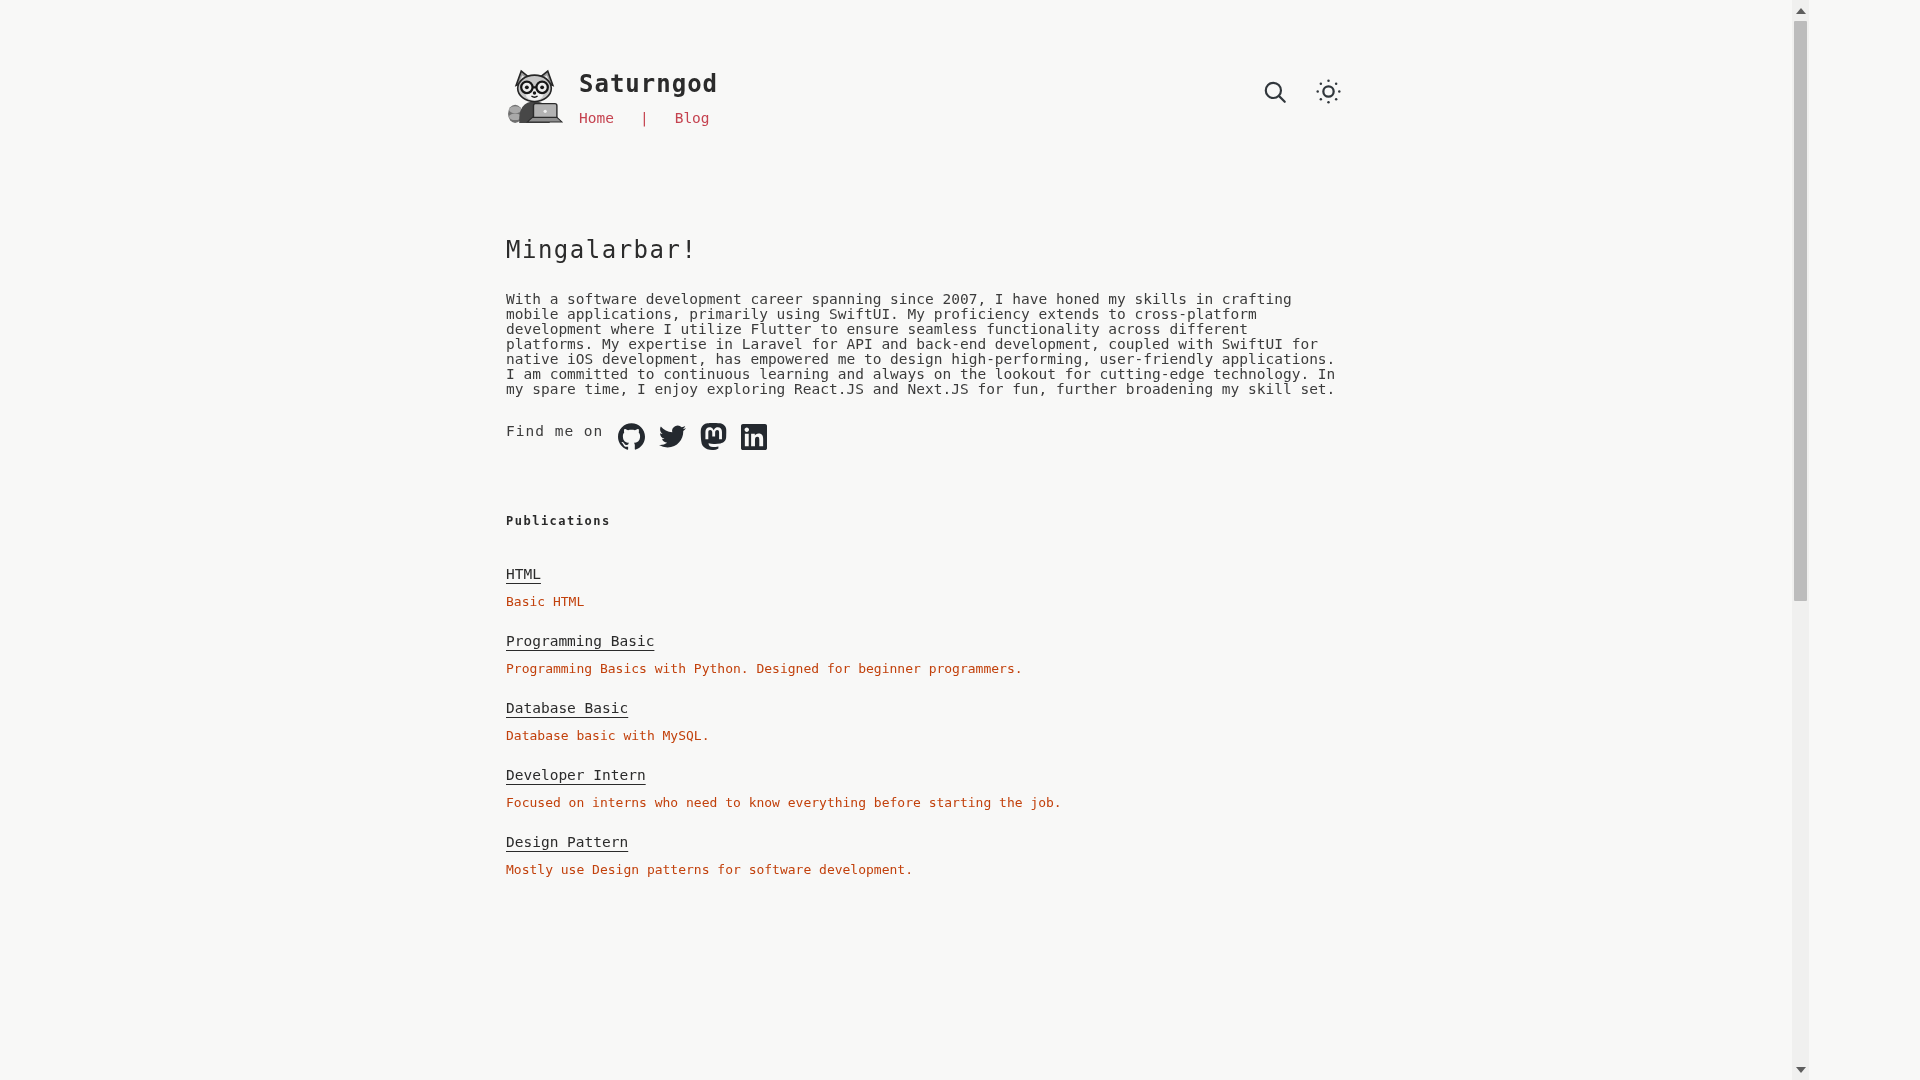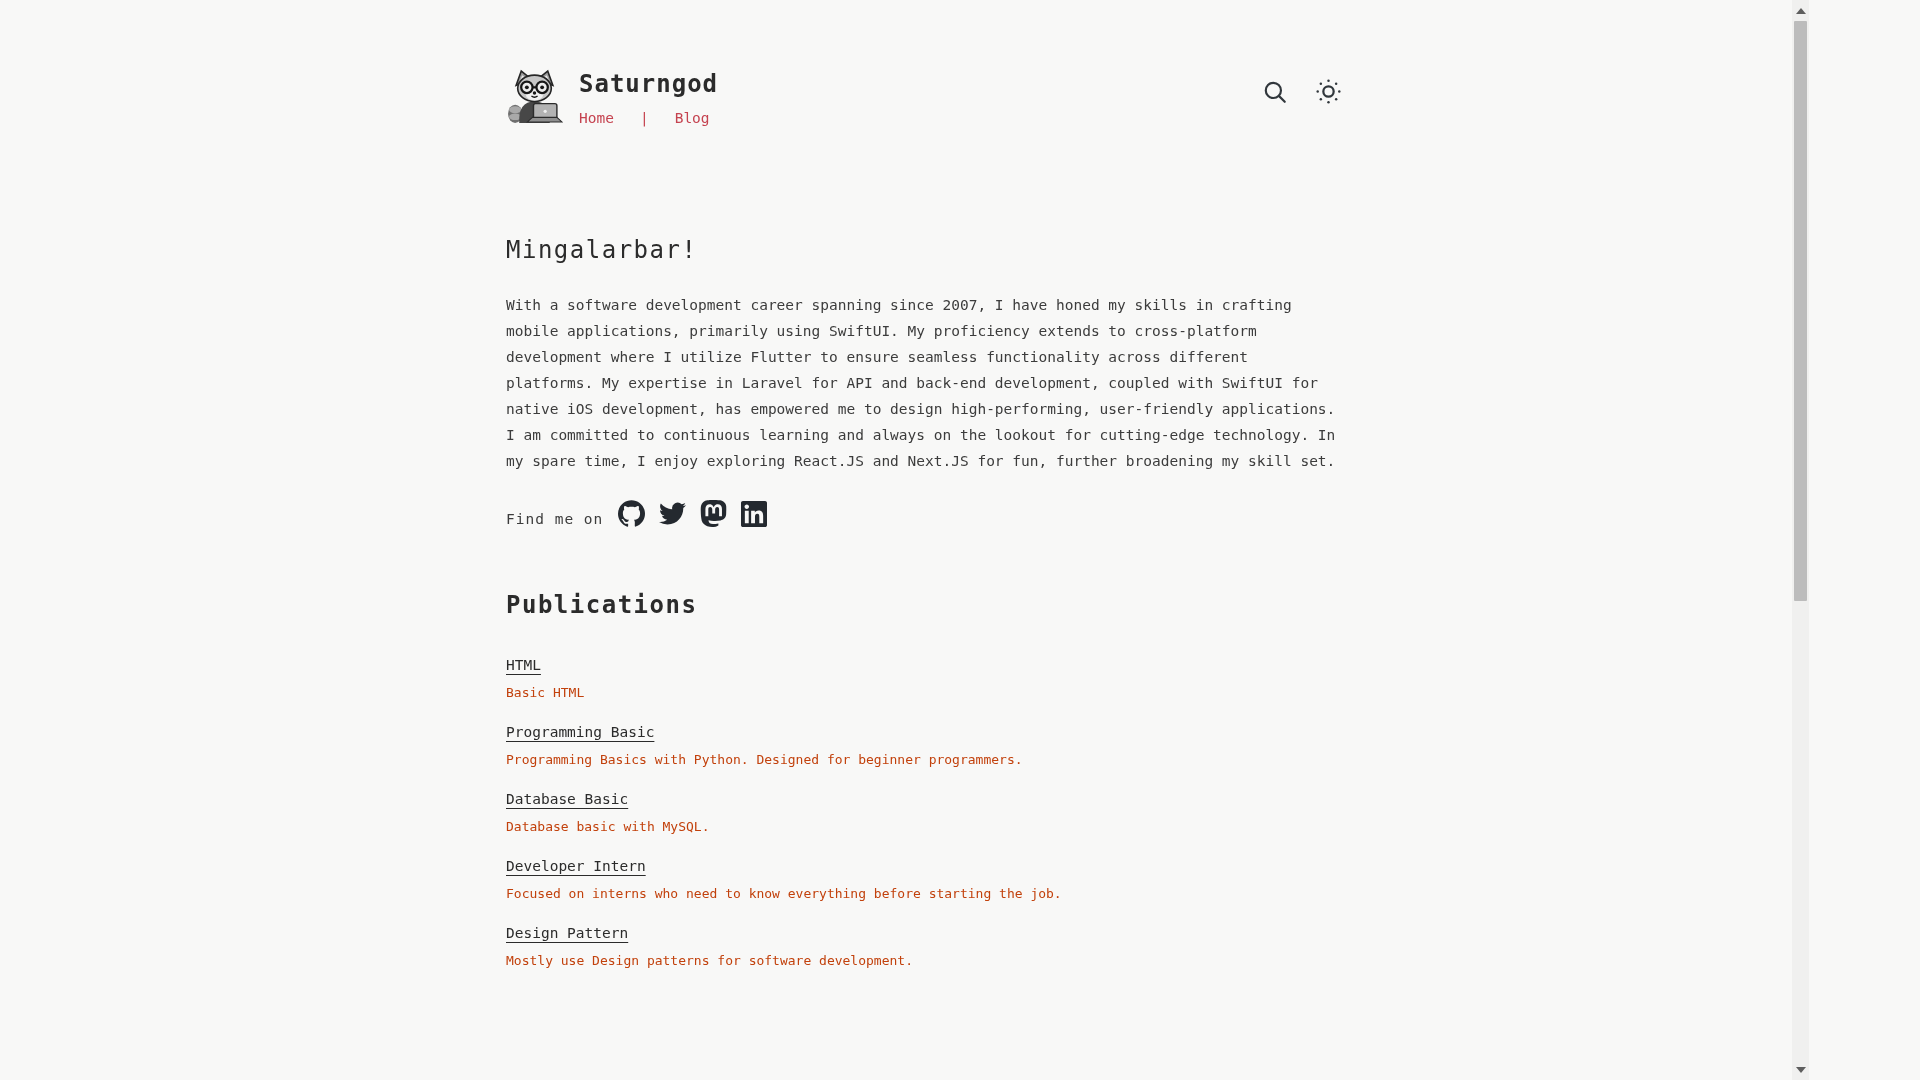--- a/index.html
+++ b/index.html
@@ -20,27 +20,27 @@
   .brand-text { padding-top: 2px; }
   .site-title { font-size: 24px; font-weight: bold; letter-spacing: 1px; color: #2b2b2b; }
   .site-nav { margin-top: 12px; display: flex; align-items: center; gap: 26px; font-size: 14.5px; }
   .site-nav a { color: #c54350; text-decoration: none; cursor: pointer; }
   .nav-divider { color: #c54350; }
   .header-actions { display: flex; align-items: center; gap: 27px; padding-top: 10px; }
   .icon-btn { background: none; border: none; cursor: pointer; color: #31373c; padding: 0; line-height: 0; }
 
   
   .hello-heading { margin-top: 110px; font-size: 24px; font-weight: normal; letter-spacing: 1.5px; }
-  .intro { margin-top: 28px; font-size: 14.5px; line-height: 26px; color: #3c3c3c; }
-  .find-me { margin-top: 26px; display: flex; align-items: flex-end; gap: 15px; }
+  .intro { margin-top: 28px; font-size: 14.5px; line-height: 15px; color: #3c3c3c; }
+  .find-me { margin-top: 26px; display: flex; align-items: flex-start; gap: 15px; }
   .find-me-label { font-size: 14.5px; color: #3c3c3c; letter-spacing: 1px; }
   .socials { display: flex; align-items: center; gap: 14px; }
   .socials a { color: #24292f; line-height: 0; cursor: pointer; }
 
-  .section-heading { font-size: 24px; font-weight: bold; letter-spacing: 1.5px; color: #2b2b2b; }
+  .section-heading { font-size: 12px; font-weight: bold; letter-spacing: 1.5px; color: #2b2b2b; }
   .publications-heading { margin-top: 64px; }
   .pub-list { margin-top: 36px; list-style: none; }
   .pub-item { margin-bottom: 19px; }
   .pub-title {
     display: inline-block;
     font-size: 14.5px;
     color: #2b2b2b;
     text-decoration: underline;
     text-underline-offset: 4px;
     margin-bottom: 10px;

